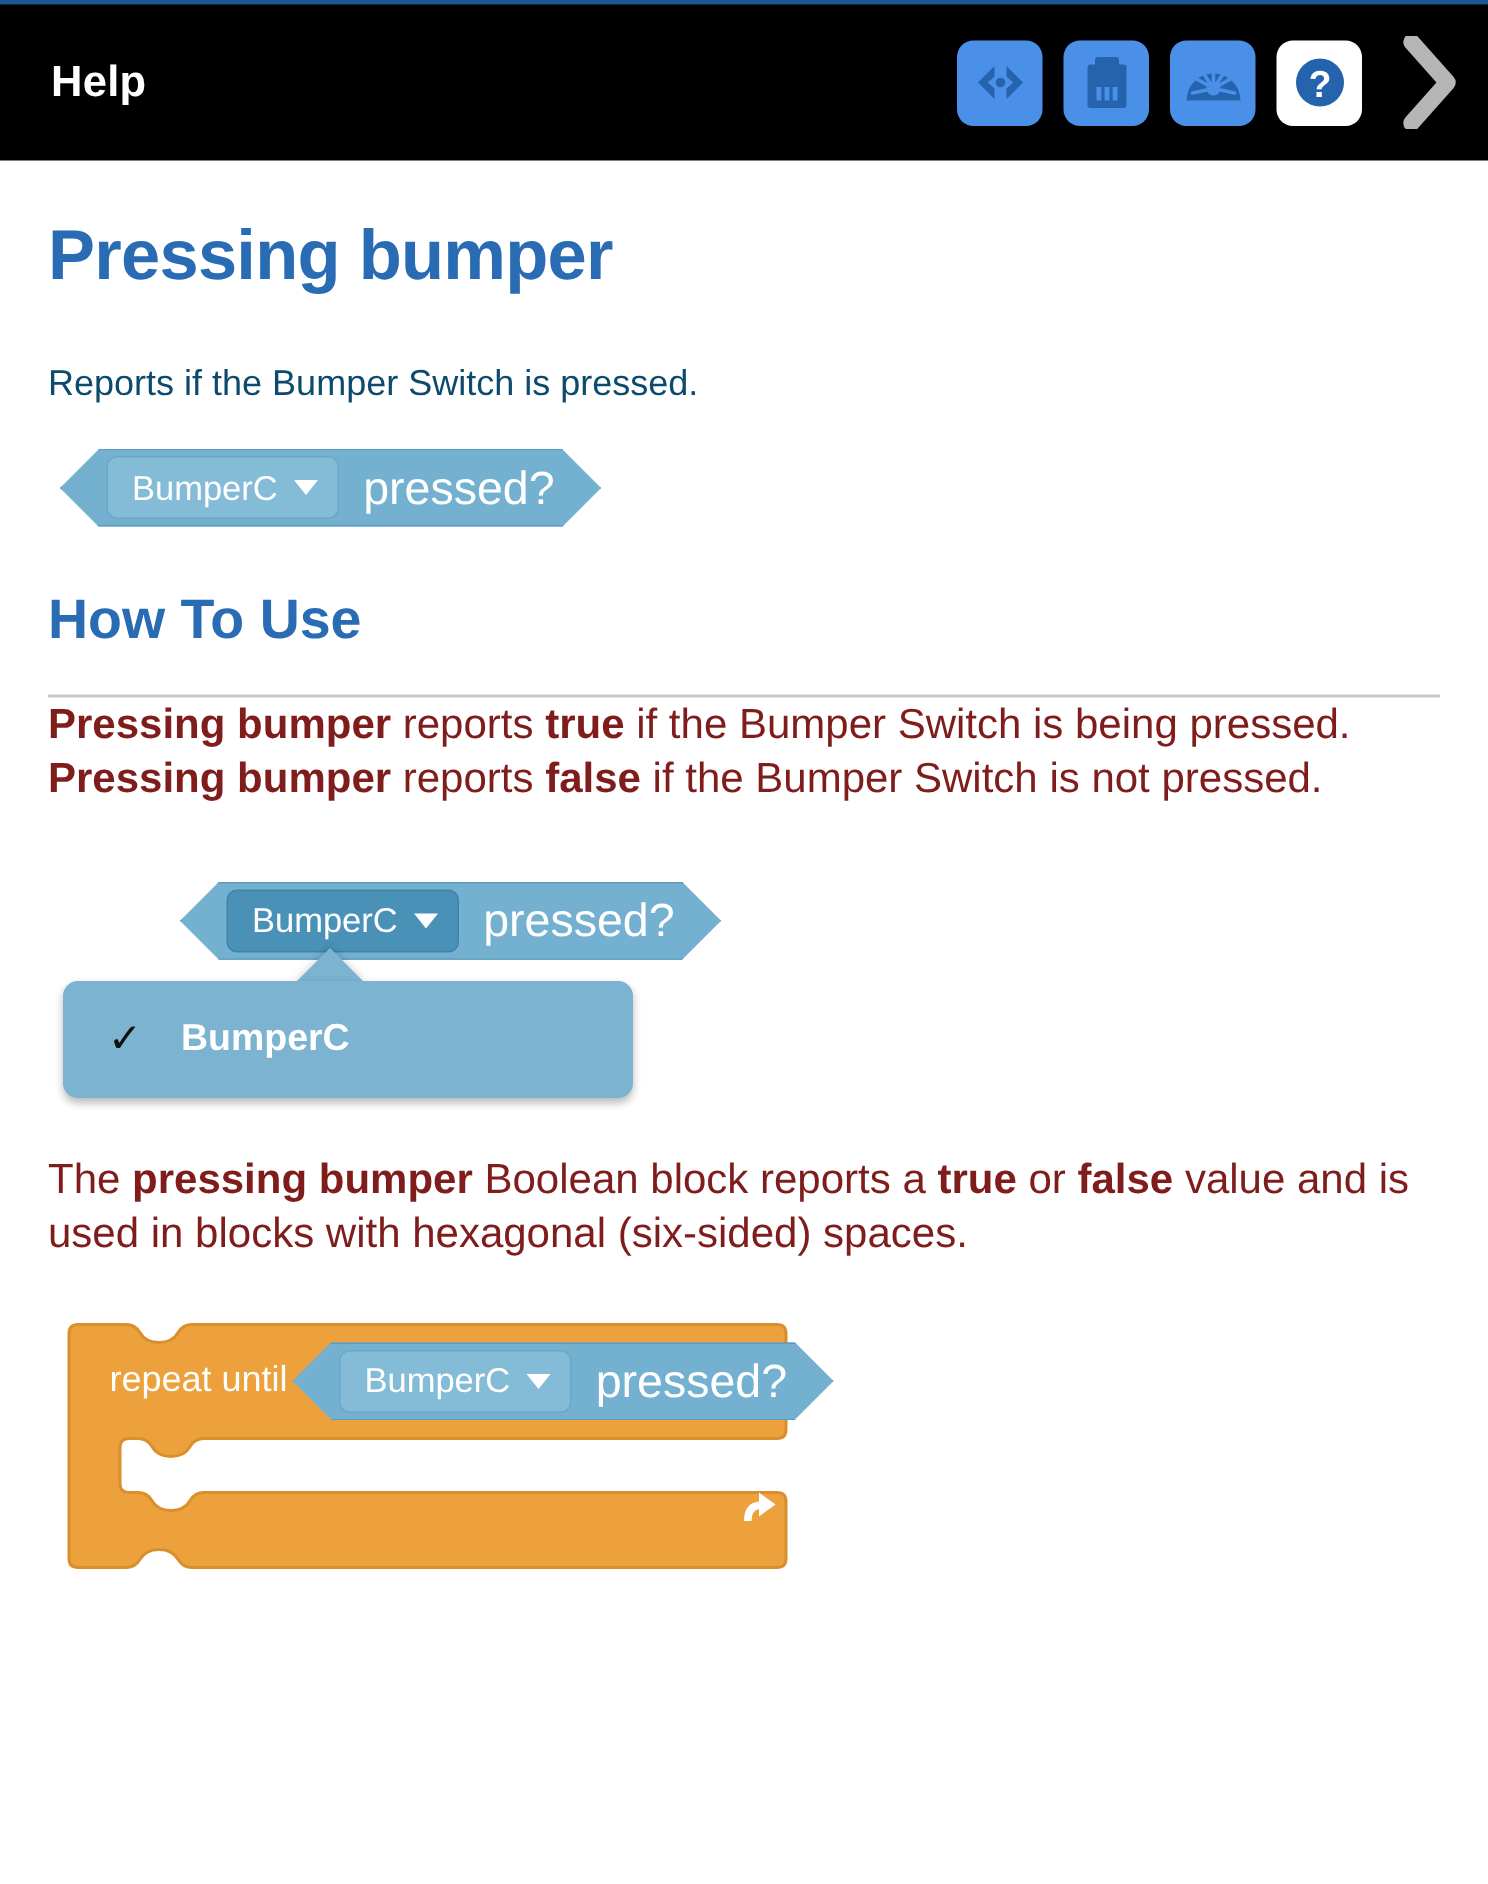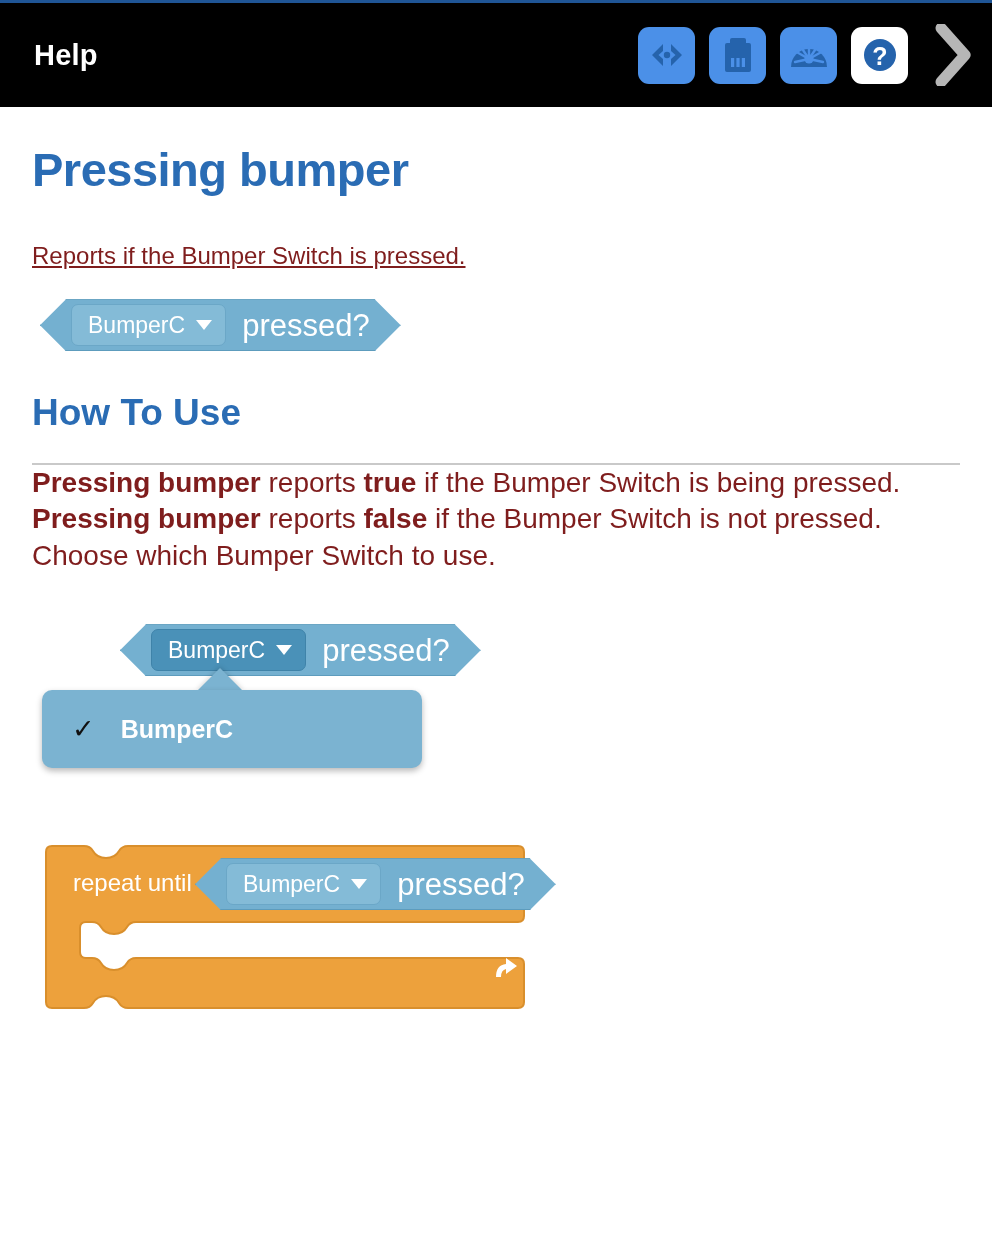--- a/index.html
+++ b/index.html
@@ -66,24 +66,23 @@
   h1.page-title {
     color: #2a6cb4;
     font-size: 47px;
     font-weight: bold;
     margin: 38px 0 0 0;
     letter-spacing: -0.5px;
     line-height: 1.05;
   }
   p.lede {
     font-size: 24px;
-    color: #7f1d1d;
+    color: #0c4a6e;
     margin: 47px 0 13px 0;
     line-height: 1.25;
-    text-decoration: underline;
   }
   h2.section-title {
     color: #2a6cb4;
     font-size: 37px;
     font-weight: bold;
     margin: 0;
     line-height: 1.1;
   }
   .section-wrap { margin-top: 42px; }
   .divider {
@@ -301,39 +300,39 @@
       <span class="after-label">pressed?</span>
     </div>
   </div>
 
   <div class="section-wrap">
     <h2 class="section-title">How To Use</h2>
     <div class="divider"></div>
 
     <p class="body p1"><b>Pressing bumper</b><span> reports </span><b>true</b><span> if the Bumper Switch is being pressed.</span></p>
     <p class="body p2"><b>Pressing bumper</b><span> reports </span><b>false</b><span> if the Bumper Switch is not pressed.</span></p>
-    <p class="body p3"><span>Choose which Bumper Switch to use.</span></p>
 
     <div class="dropdown-demo">
       <div class="hexwrap">
         <div class="hexblock">
           <span class="dd open">
             <span class="dd-label">BumperC</span>
             <span class="caret"></span>
           </span>
           <span class="after-label">pressed?</span>
         </div>
       </div>
       <div class="dd-menu-notch"></div>
       <div class="dd-menu">
         <span class="dd-check">✓</span>
         <span class="dd-item-label">BumperC</span>
       </div>
     </div>
 
+    <p class="body p4"><span>The </span><b>pressing bumper</b><span> Boolean block reports a </span><b>true</b><span> or </span><b>false</b><span> value and is used in blocks with hexagonal (six-sided) spaces.</span></p>
 
     <div class="loop-wrap">
       <svg class="loop-svg" width="490" height="172" viewBox="0 0 490 172">
         <path d="M6 8
                  Q6 2 12 2
                  L44 2
                  Q50 2 53 7
                  Q57 14 66 14
                  Q75 14 79 7
                  Q82 2 88 2

